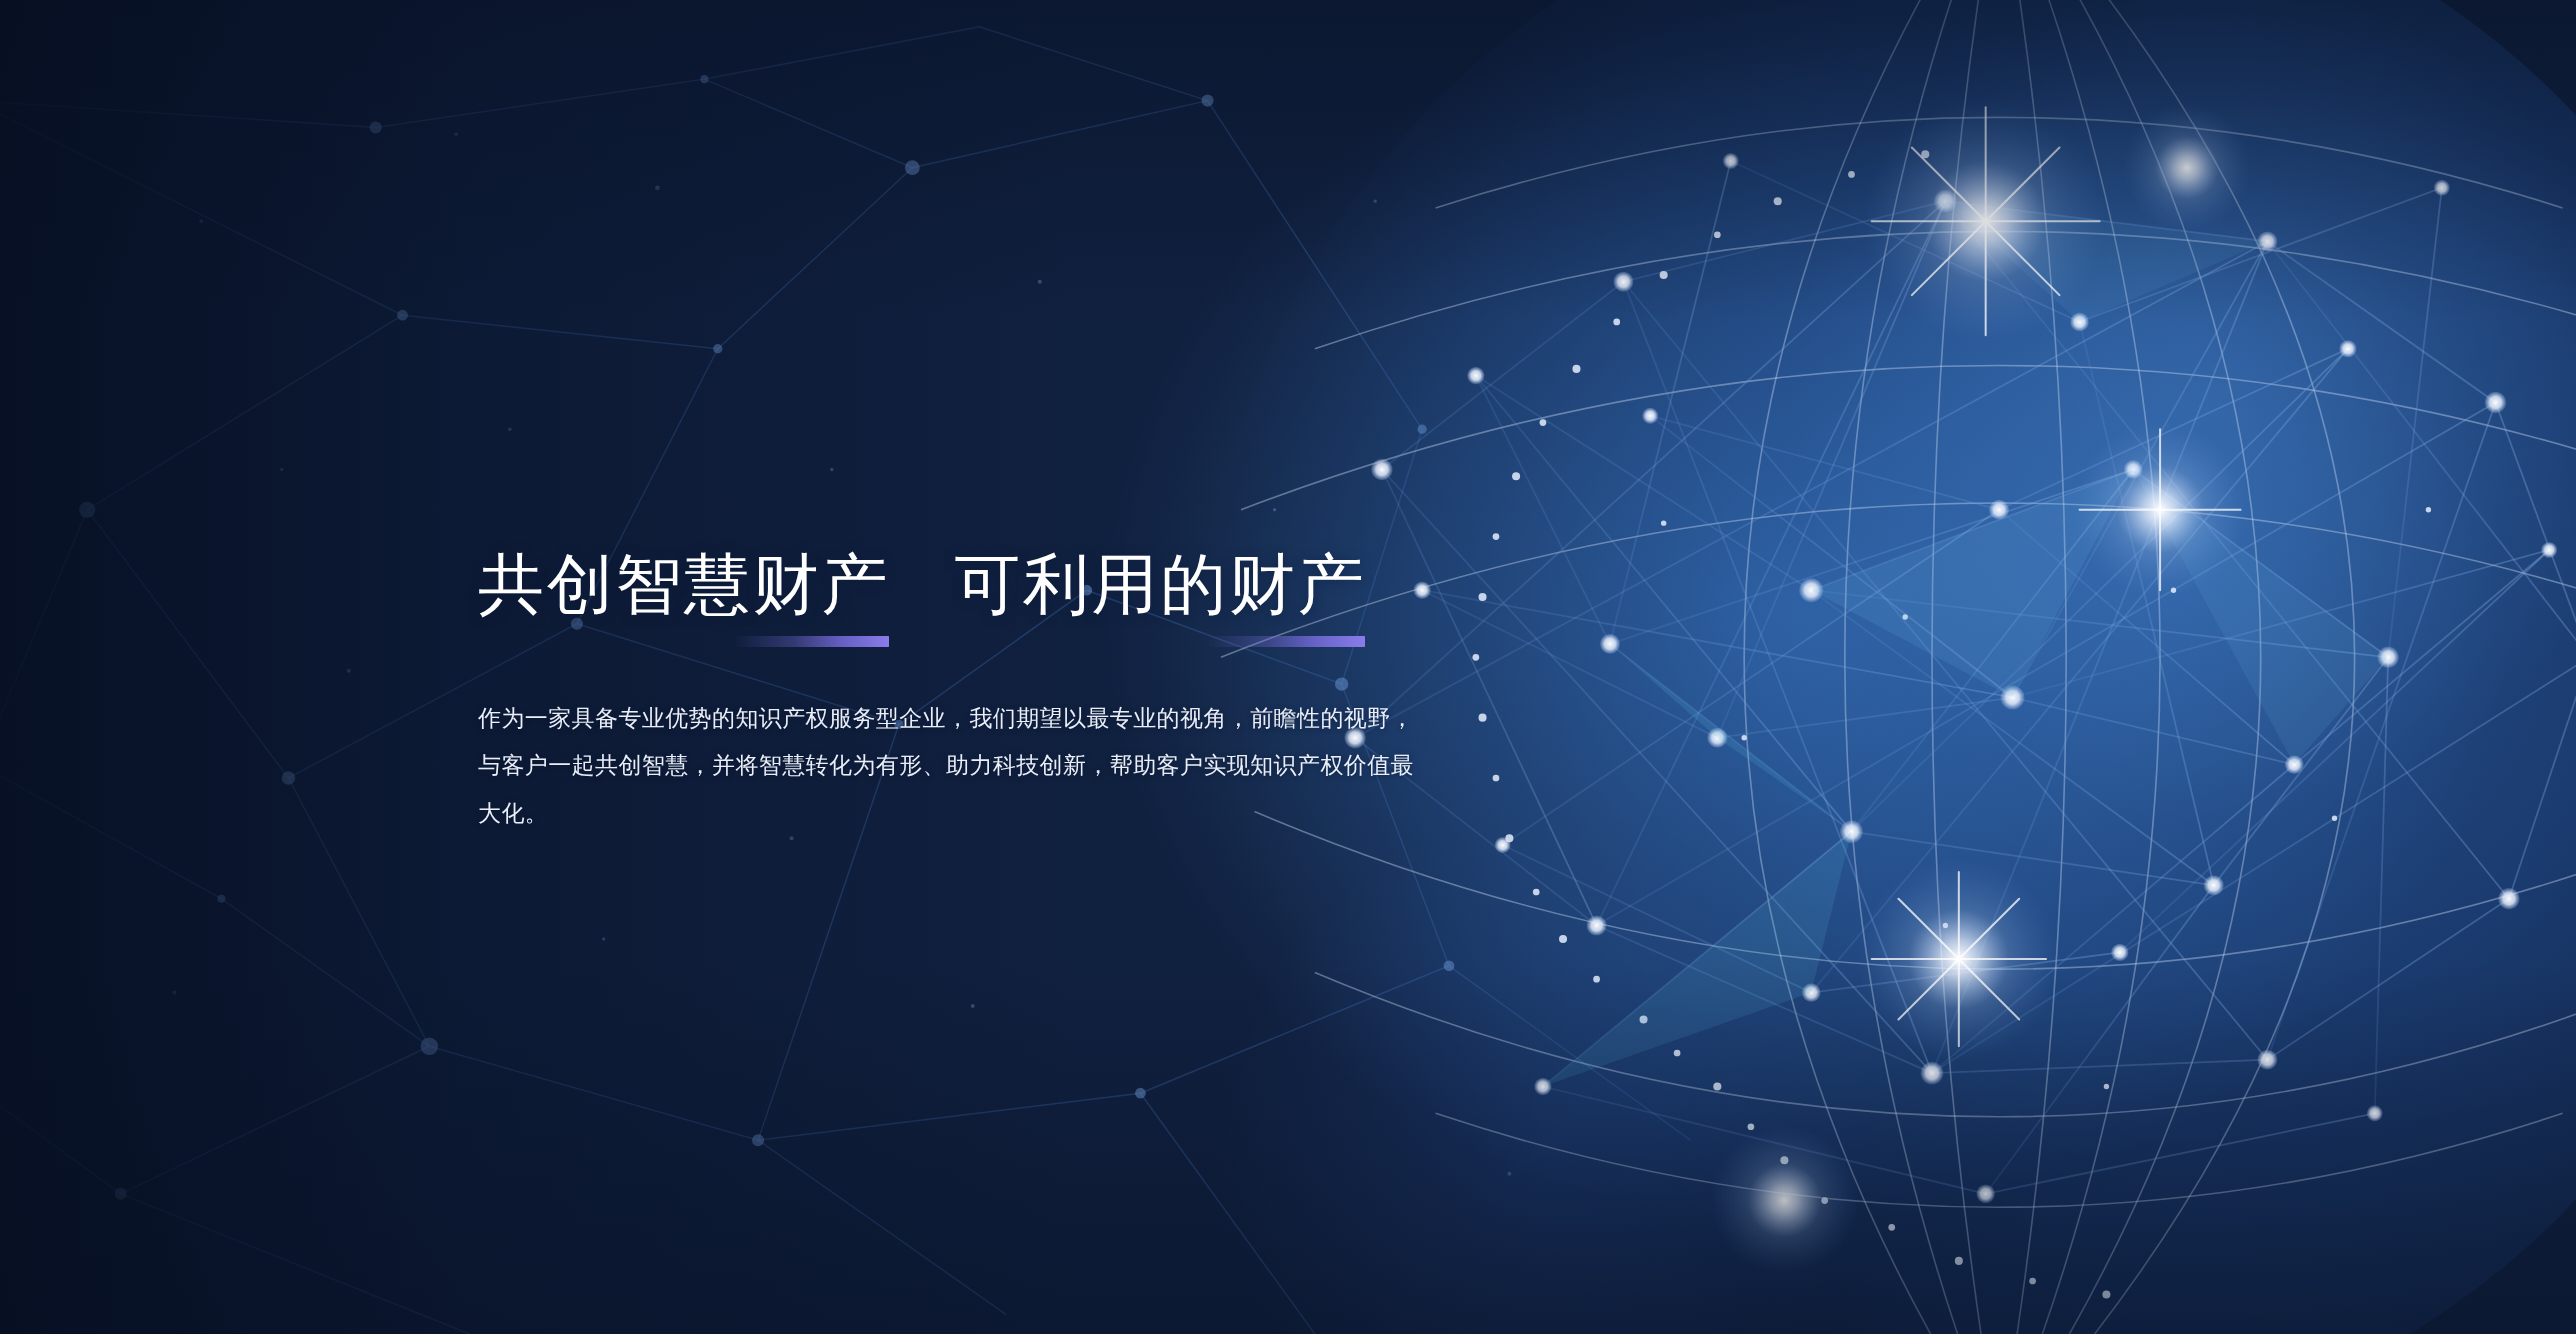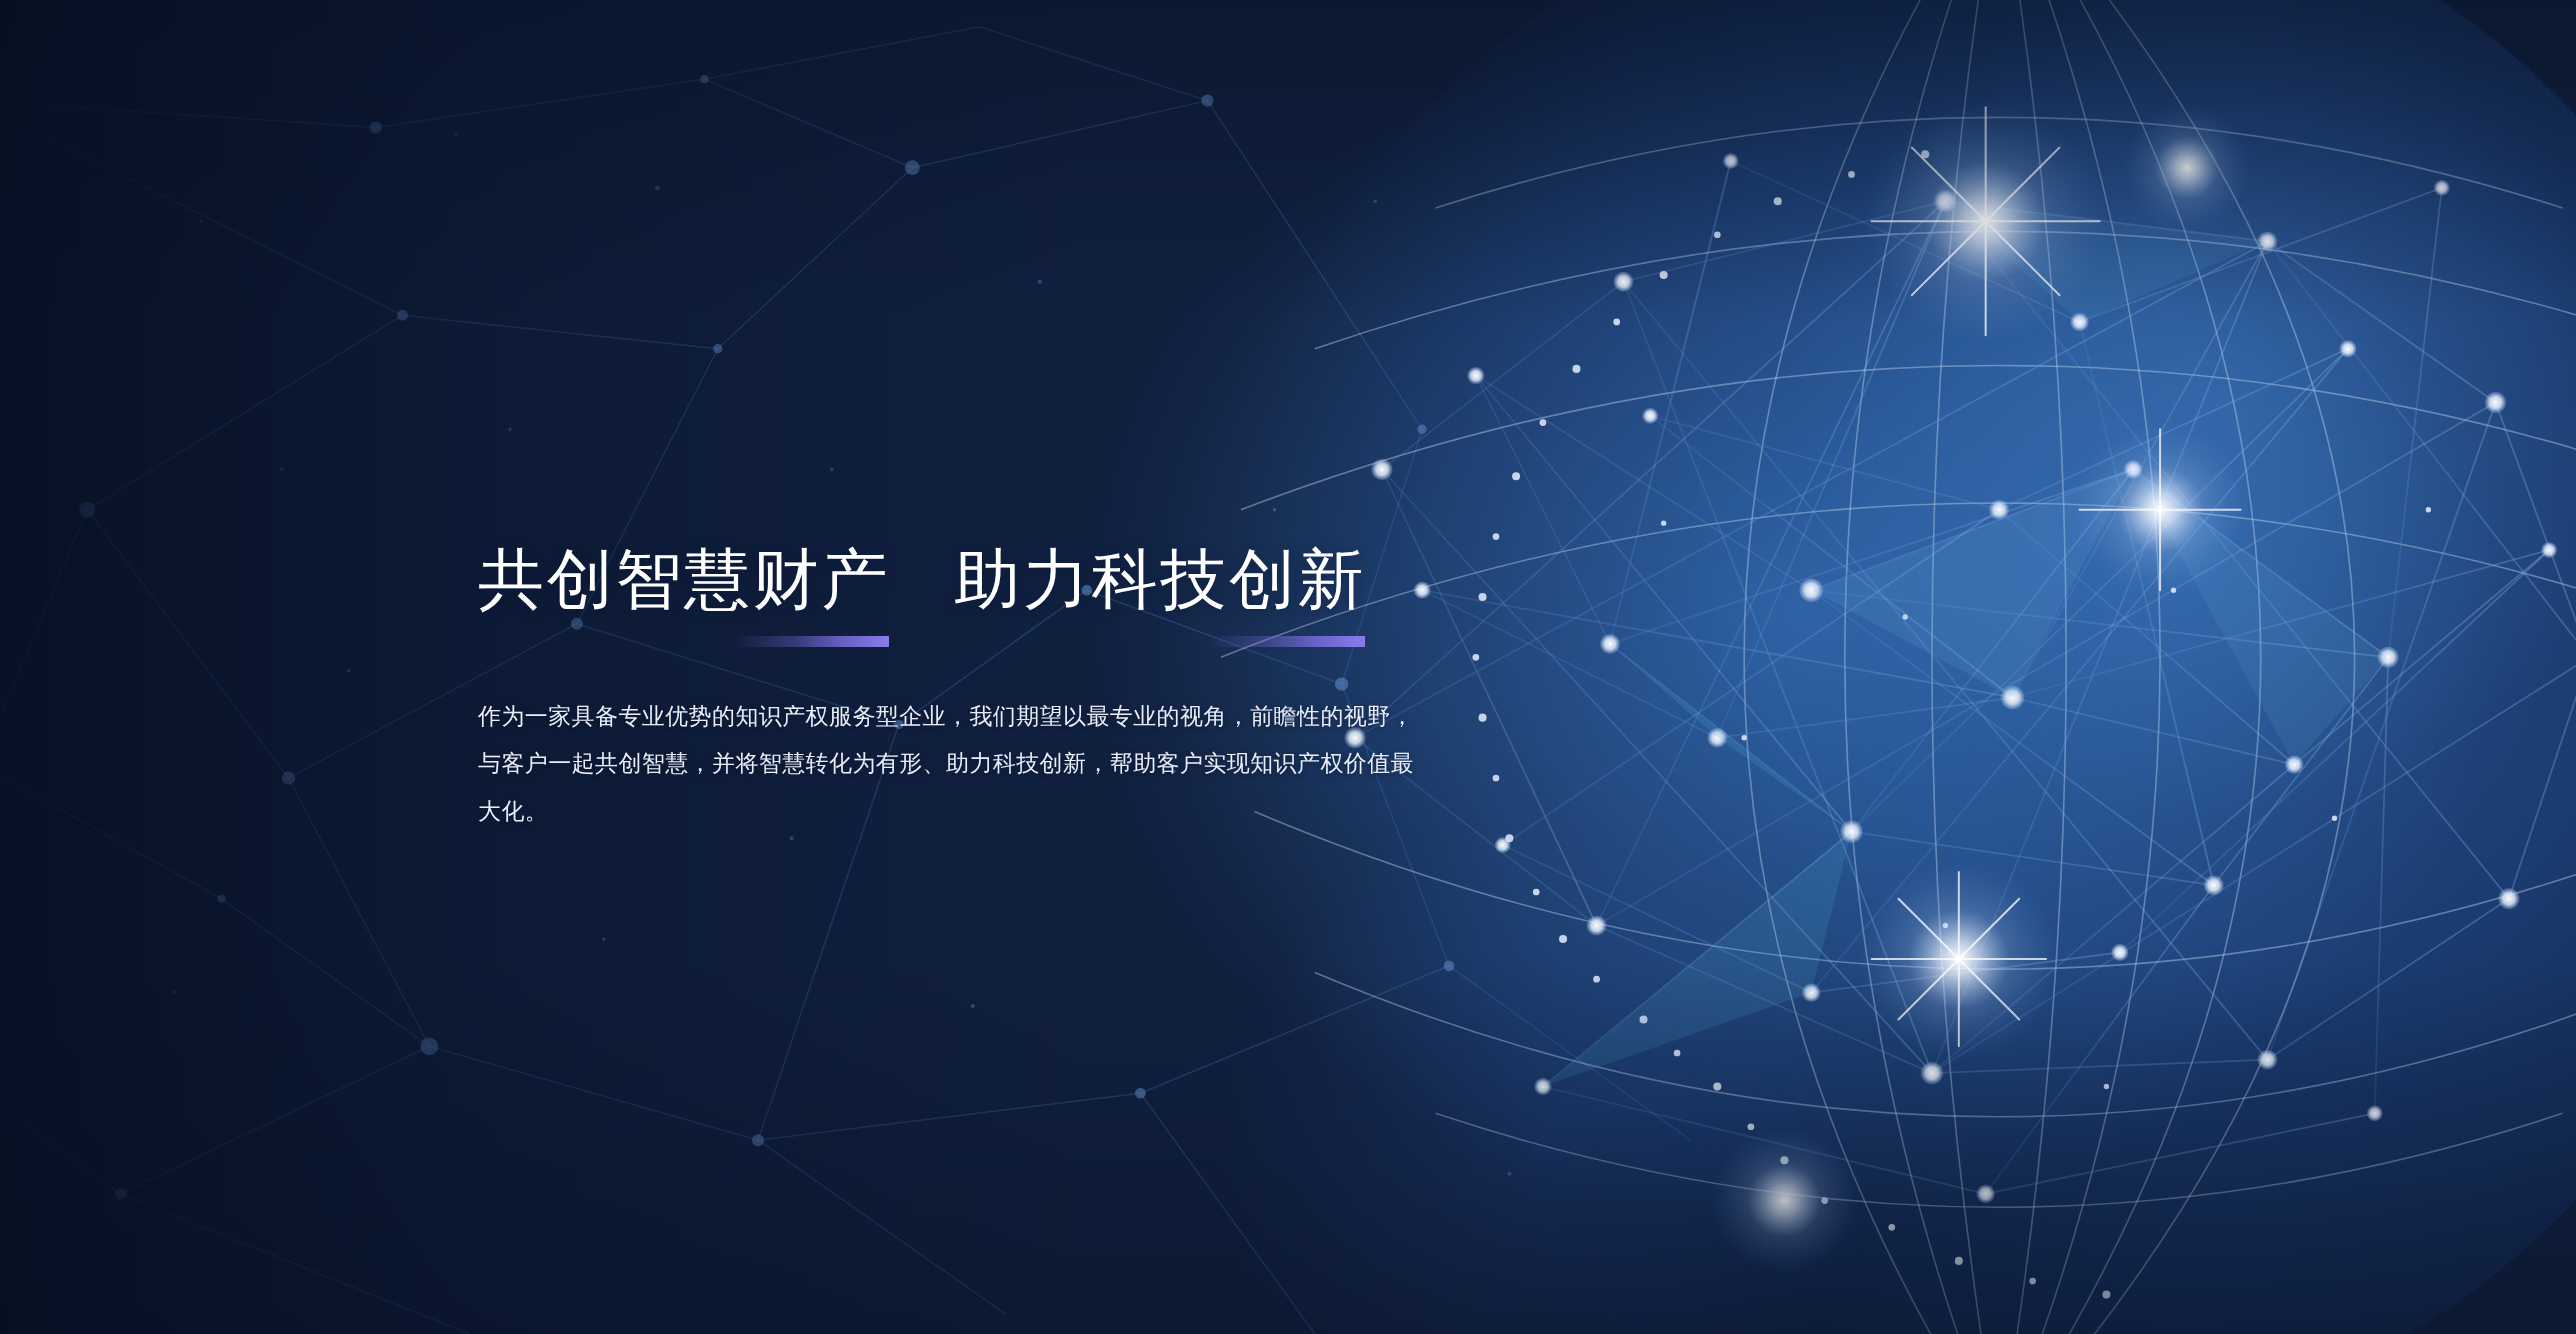--- a/index.html
+++ b/index.html
@@ -6,21 +6,21 @@
   html, body {
     margin: 0;
     padding: 0;
     background: #0d1b33;
   }
   #stage {
     position: relative;
     width: 2576px;
     height: 1334px;
     overflow: hidden;
-    font-family: Liberation Mono, monospace;
+    font-family: Liberation Serif, serif;
     background: #10203f;
   }
   
   .bg-base2 {
     position: absolute; inset: 0;
     background: linear-gradient(100deg,
           #0a1630 0%,
           #0d1c39 12%,
           #112348 26%,
           #152c5b 38%,
@@ -369,21 +369,21 @@
 
   <div class="content">
 
     <div class="headline">
       <span class="hl-group">
         <span class="hl-text">共创智慧财产</span>
         <span class="accent-bar"></span>
       </span>
       <span class="hl-gap"></span>
       <span class="hl-group">
-        <span class="hl-text">助力科技创新</span>
+        <span class="hl-text">可利用的财产</span>
         <span class="accent-bar wide"></span>
       </span>
     </div>
 
     <div class="body-copy">
       <p>作为一家具备专业优势的知识产权服务型企业，我们期望以最专业的视角，前瞻性的视野，与客户一起共创智慧，并将智慧转化为有形、助力科技创新，帮助客户实现知识产权价值最大化。</p>
     </div>
 
   </div>
 </div>

